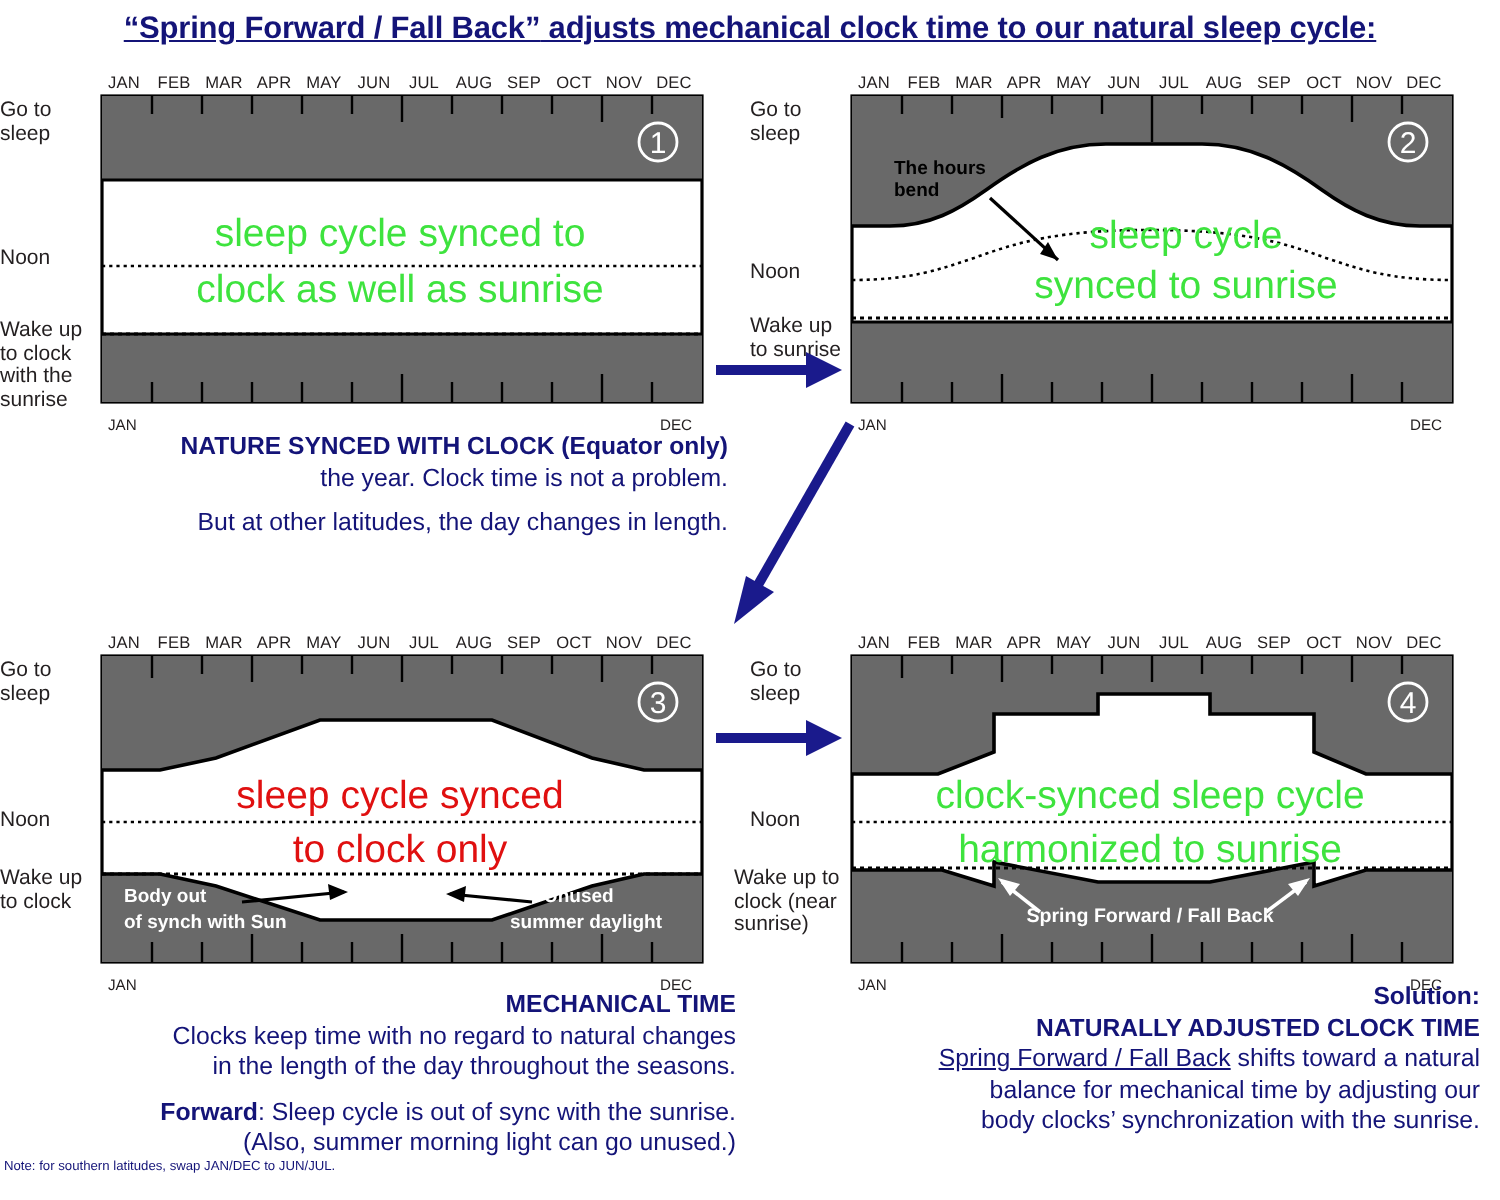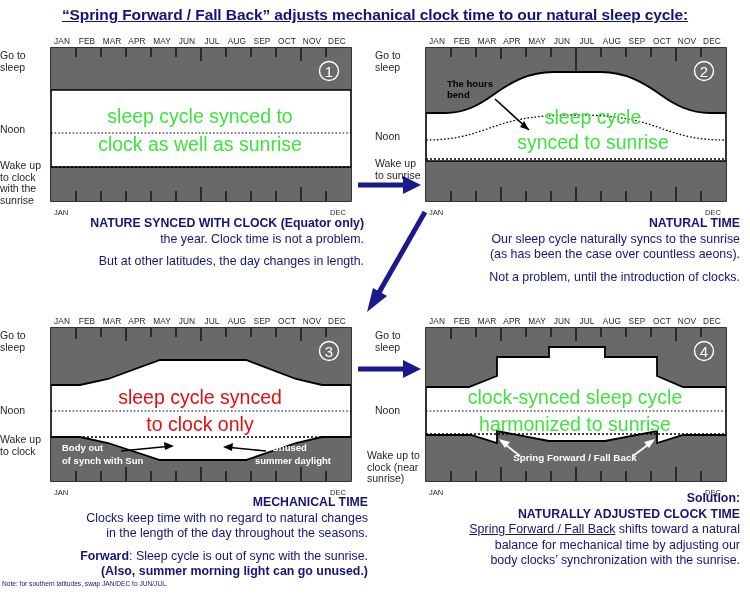--- a/index.html
+++ b/index.html
@@ -236,27 +236,20 @@
 
         <text x="168" y="77" text-anchor="middle" font-family="'Liberation Sans',sans-serif" font-size="19.5" fill="#3ee33e">sleep cycle</text>
         <text x="168" y="102" text-anchor="middle" font-family="'Liberation Sans',sans-serif" font-size="19.5" fill="#3ee33e">synced to sunrise</text>
       </svg>
 
       <div class="jandec" style="left:54px;top:172px;">JAN</div>
       <div class="jandec" style="left:330px;top:172px;">DEC</div>
     </div>
   </div>
 
-  <div class="caption" style="left:388px;top:216px;width:352px;">
-    <div class="hdr">NATURAL TIME</div>
-    <div class="cap-p">Our sleep cycle naturally syncs to the sunrise</div>
-    <div class="cap-p">(as has been the case over countless aeons).</div>
-    <div class="cap-gap"></div>
-    <div class="cap-p">Not a problem, until the introduction of clocks.</div>
-  </div>
 
   <div class="panel" style="left:0px;top:316px;">
     <div class="chart-wrap">
 
       <div class="ylabels">
         <div class="ylab" style="top:14px;">
           <span>Go to sleep</span>
         </div>
         <div class="ylab" style="top:89px;">
           <span>Noon</span>
@@ -340,34 +333,34 @@
       <div class="jandec" style="left:330px;top:172px;">DEC</div>
     </div>
   </div>
 
   <div class="caption" style="left:8px;top:495px;width:360px;">
     <div class="hdr">MECHANICAL TIME</div>
     <div class="cap-p">Clocks keep time with no regard to natural changes</div>
     <div class="cap-p">in the length of the day throughout the seasons.</div>
     <div class="cap-gap"></div>
     <div class="cap-p"><span class="b">Forward</span><span>:  Sleep cycle is out of sync with the sunrise.</span></div>
-    <div class="cap-p" style="padding-left:54px;font-weight:bold;">(Also, summer morning light can go unused.)</div>
+    <div class="cap-p" style="padding-left:54px;">(Also, summer morning light can go unused.)</div>
   </div>
 
   <div class="panel" style="left:375px;top:316px;">
     <div class="chart-wrap">
 
       <div class="ylabels">
         <div class="ylab" style="top:14px;">
           <span>Go to sleep</span>
         </div>
         <div class="ylab" style="top:89px;">
           <span>Noon</span>
         </div>
-        <div class="ylab" style="top:118px;left:-8px;width:60px;margin-top:16px;">
+        <div class="ylab" style="top:118px;left:-8px;width:60px;">
           <span>Wake up to clock (near sunrise)</span>
         </div>
       </div>
 
       <div class="months" style="top:0px;width:300px;height:12px;">
         <div class="month" style="left:-3px;">JAN</div>
         <div class="month" style="left:22px;">FEB</div>
         <div class="month" style="left:47px;">MAR</div>
         <div class="month" style="left:72px;">APR</div>
         <div class="month" style="left:97px;">MAY</div>

